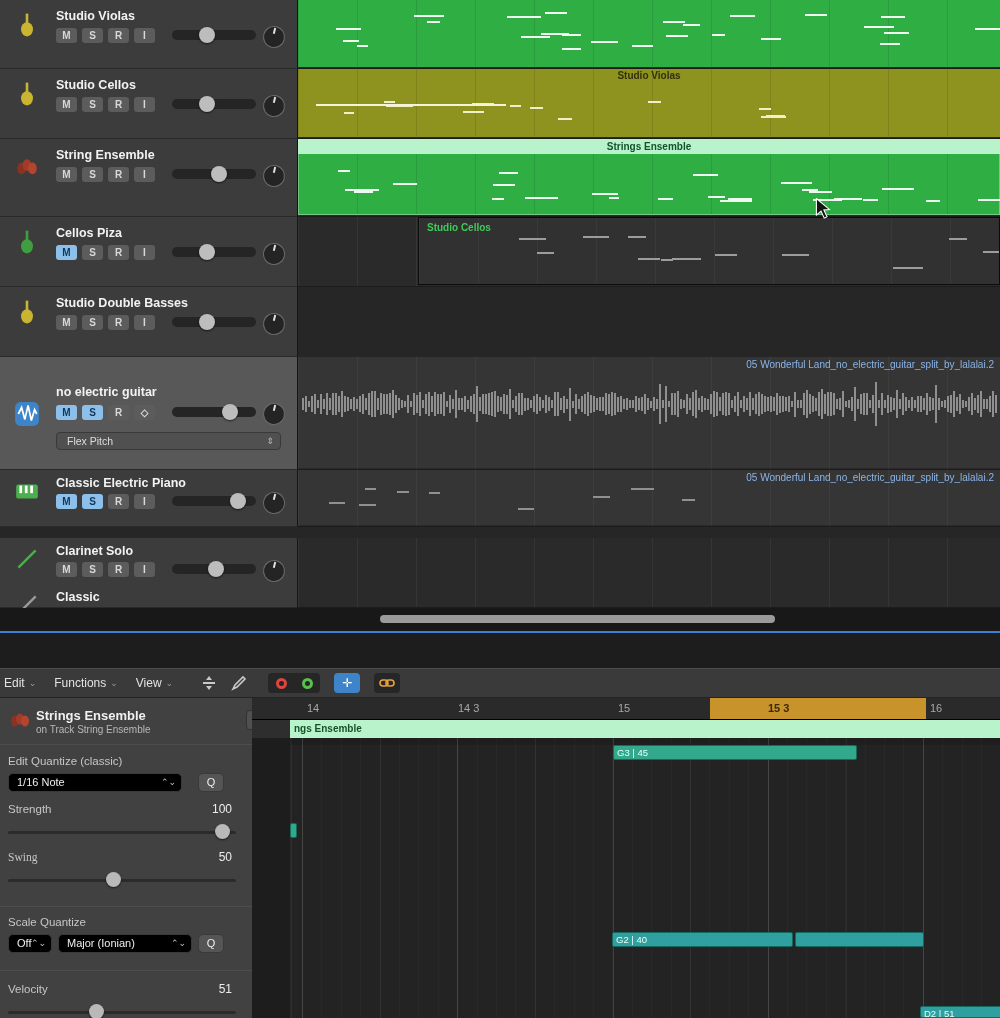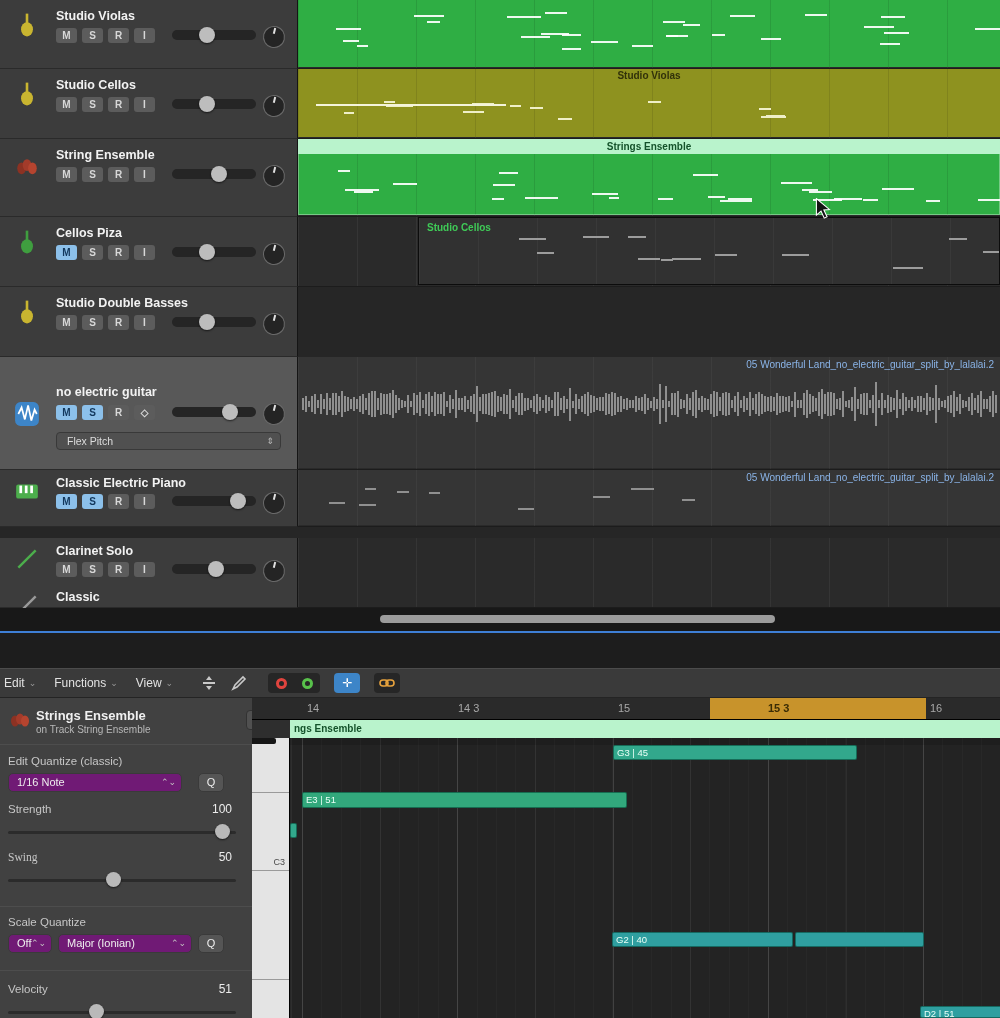--- a/index.html
+++ b/index.html
@@ -63,21 +63,21 @@
   .orangebtn{width:26px;height:20px;border-radius:4px;background:#262626;margin-left:14px;
       display:flex;align-items:center;justify-content:center;}
   
   #inspector{position:absolute;left:0;top:65px;width:252px;height:320px;background:#414141;}
   .insp-title{position:absolute;left:36px;top:10px;font-size:13px;font-weight:bold;color:#f0f0f0;}
   .insp-sub{position:absolute;left:36px;top:26px;font-size:10px;color:#b8b8b8;}
   .insp-btn{position:absolute;left:246px;top:12px;width:26px;height:20px;background:#505050;border-radius:4px;
       color:#ddd;text-align:center;line-height:18px;font-size:11px;border:1px solid #323232;box-sizing:border-box;}
   .plabel{position:absolute;left:8px;font-size:11.5px;color:#c6c6c6;}
   .pvalue{position:absolute;right:20px;font-size:12px;color:#ececec;}
-  .dd{position:absolute;height:19px;background:#701a75;border:1px solid #3a3a3a;border-radius:5px;
+  .dd{position:absolute;height:19px;background:#000000;border:1px solid #3a3a3a;border-radius:5px;
       color:#eee;font-size:11px;line-height:17px;padding-left:8px;box-sizing:border-box;}
   .dd .chev{position:absolute;right:5px;top:0;color:#c5c5c5;font-size:9px;line-height:17px;}
   .qbtn{position:absolute;width:26px;height:19px;background:#555555;border:1px solid #3a3a3a;border-radius:5px;
       color:#eee;font-size:11px;text-align:center;line-height:17px;box-sizing:border-box;}
   .hslider{position:absolute;left:8px;width:228px;height:16px;}
   .hslider .trk{position:absolute;left:0;right:0;top:7px;height:3px;background:#2b2b2b;border-radius:2px;}
   .hslider .kn{position:absolute;top:0;width:15px;height:15px;border-radius:50%;background:#b9b9b9;
       box-shadow:0 1px 2px rgba(0,0,0,.6);}
   .hr{position:absolute;left:0;width:252px;height:1px;background:#4d4d4d;}
   
@@ -735,47 +735,31 @@
   <div id="ruler">
     <div id="cycle" style="left: 420px; width: 216px;"></div>
   <div class="rtick" style="left: 17px;">14</div>
       <div class="rtick" style="left: 168px;">14 3</div>
       <div class="rtick" style="left: 328px;">15</div>
       <div class="rtick dk" style="left: 478px;">15 3</div>
       <div class="rtick" style="left: 640px;">16</div>
     </div>
   <div id="stripleft"></div>
   <div id="regionstrip">ngs Ensemble</div>
-  <div id="keyboard">
-      <div class="bkey" style="top: 0px; height: 6px;"></div>
-      <div class="bkey" style="top: 22.58px;"></div>
-      <div class="kline" style="top: 53.74px;"></div>
-      <div class="bkey" style="top: 69.32px;"></div>
-      <div class="bkey" style="top: 100.48px;"></div>
-      <div class="kline" style="top: 131.64px;"></div>
-      <div class="klabel" style="top: 119.06px;">C3</div>
-      <div class="bkey" style="top: 147.22px;"></div>
-      <div class="bkey" style="top: 178.38px;"></div>
-      <div class="bkey" style="top: 209.54px;"></div>
-      <div class="kline" style="top: 240.7px;"></div>
-      <div class="bkey" style="top: 256.28px;"></div>
-      <div class="bkey" style="top: 287.44px;"></div>
-    </div>
   <div id="grid">
       <div class="rowshade" style="top: 0px; height: 7px;"></div>
       <div class="rowshade" style="top: 22.58px;"></div>
       <div class="rowshade" style="top: 69.32px;"></div>
       <div class="rowshade" style="top: 100.48px;"></div>
       <div class="rowshade" style="top: 147.22px;"></div>
       <div class="rowshade" style="top: 178.38px;"></div>
       <div class="rowshade" style="top: 209.54px;"></div>
       <div class="rowshade" style="top: 256.28px;"></div>
       <div class="rowshade" style="top: 287.44px;"></div>
       <div class="note" style="left: 323px; top: 7px; width: 244px; height: 15px; background: rgb(50, 168, 140);">G3 | 45</div>
-      <div class="note" style="left: 12px; top: 54px; width: 325px; height: 16px; background: rgb(50, 168, 124);">E3 | 51</div>
       <div class="note" style="left: 0px; top: 85px; width: 7px; height: 15px; background: rgb(50, 168, 140);"></div>
       <div class="note" style="left: 322px; top: 194px; width: 181px; height: 15px; background: rgb(47, 159, 160);">G2 | 40</div>
       <div class="note" style="left: 505px; top: 194px; width: 129px; height: 15px; background: rgb(47, 159, 160);"></div>
       <div class="note" style="left: 630px; top: 268px; width: 86px; height: 12px; background: rgb(47, 159, 160);">D2 | 51</div>
     </div>
 
 </div>
 
 <div id="cursor" style="left: 814px; top: 198px;">
   <svg width="18" height="22" viewBox="0 0 13 20">

